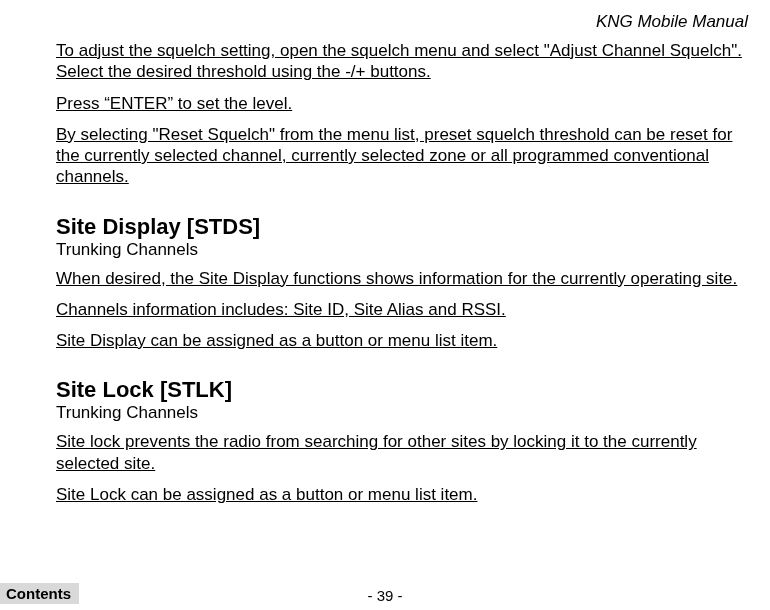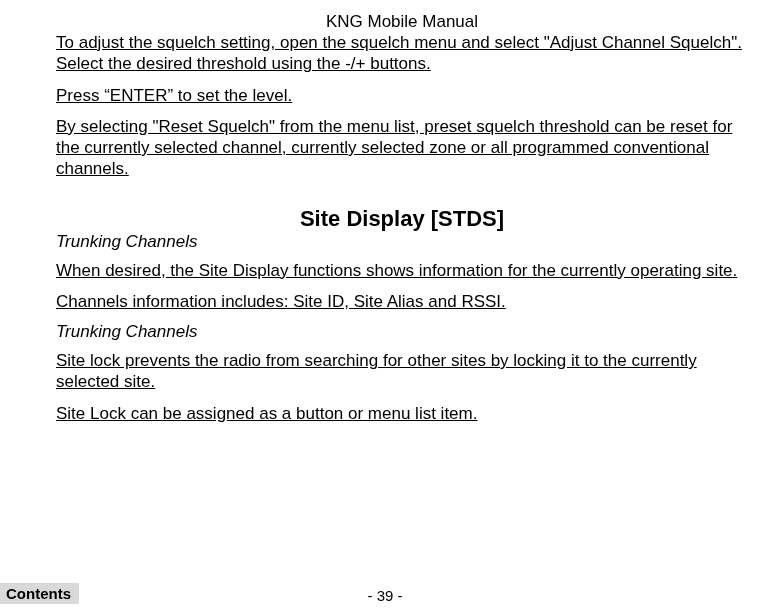--- a/index.html
+++ b/index.html
@@ -11,38 +11,38 @@
     font-family: Arial, Helvetica, sans-serif;
     color: #000;
     position: relative;
     overflow: hidden;
   }
   .page {
     box-sizing: border-box;
     padding: 12px 22px 0 56px;
   }
   .header {
-    text-align: center;
+    text-align: right;
+    font-style: italic;
     font-size: 17px;
+    margin-bottom: 8px;
   }
   .body-text {
     font-size: 17px;
     line-height: 1.25;
     margin-bottom: 10px;
     text-decoration: underline;
   }
   .section-heading {
     font-size: 22px;
     font-weight: bold;
     margin-top: 26px;
     margin-bottom: 0;
-    text-align: center;
   }
   .section-subheading {
-    font-style: italic;
     font-size: 17px;
     margin-top: 0;
     margin-bottom: 8px;
   }
   .footer {
     position: absolute;
     bottom: 6px;
     left: 0;
     width: 100%;
     font-size: 15px;
@@ -75,21 +75,23 @@
   </div>
 
   <div class="body-text">To adjust the squelch setting, open the squelch menu and select "Adjust Channel Squelch". Select the desired threshold using the -/+ buttons.</div>
   <div class="body-text">Press “ENTER” to set the level.</div>
   <div class="body-text">By selecting "Reset Squelch" from the menu list, preset squelch threshold can be reset for the currently selected channel, currently selected zone or all programmed conventional channels.</div>
 
   <div class="section-heading">Site Display [STDS]</div>
   <div class="section-subheading">Trunking Channels</div>
   <div class="body-text">When desired, the Site Display functions shows information for the currently operating site.</div>
   <div class="body-text">Channels information includes: Site ID, Site Alias and RSSI.</div>
+  <div class="body-text">Site Display can be assigned as a button or menu list item.</div>
 
+  <div class="section-heading">Site Lock [STLK]</div>
   <div class="section-subheading">Trunking Channels</div>
   <div class="body-text">Site lock prevents the radio from searching for other sites by locking it to the currently selected site.</div>
   <div class="body-text">Site Lock can be assigned as a button or menu list item.</div>
 
 </div>
 
 <div class="footer">
   <span class="page-num">- 39 -</span>
   <span class="contents-btn">Contents</span>
 </div>

